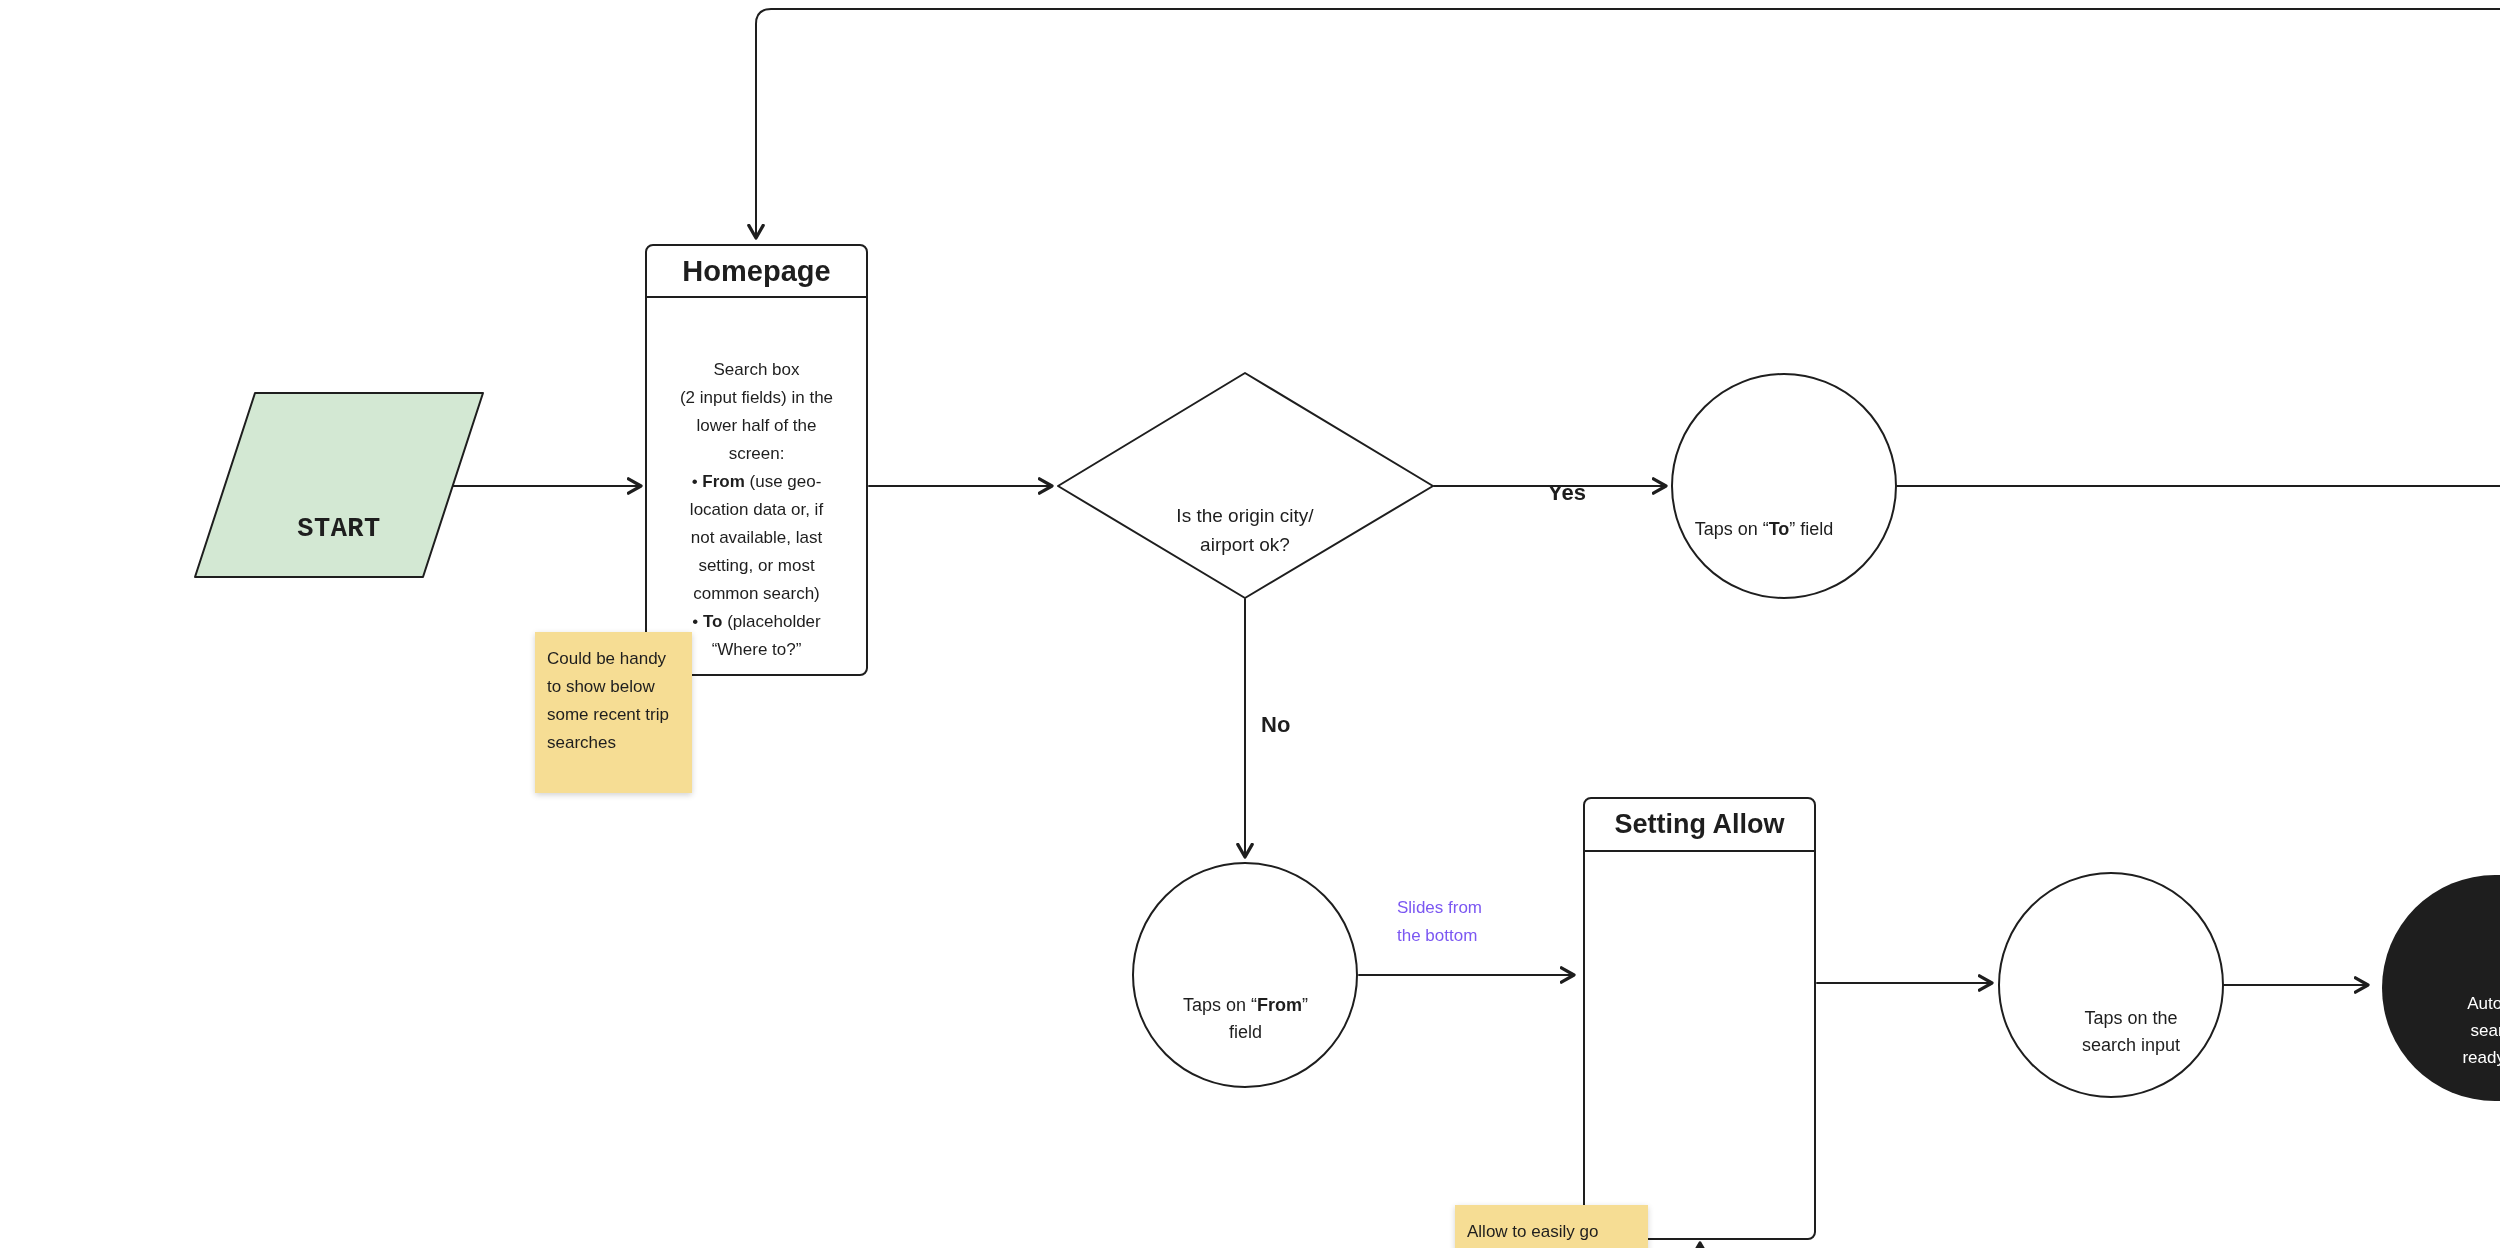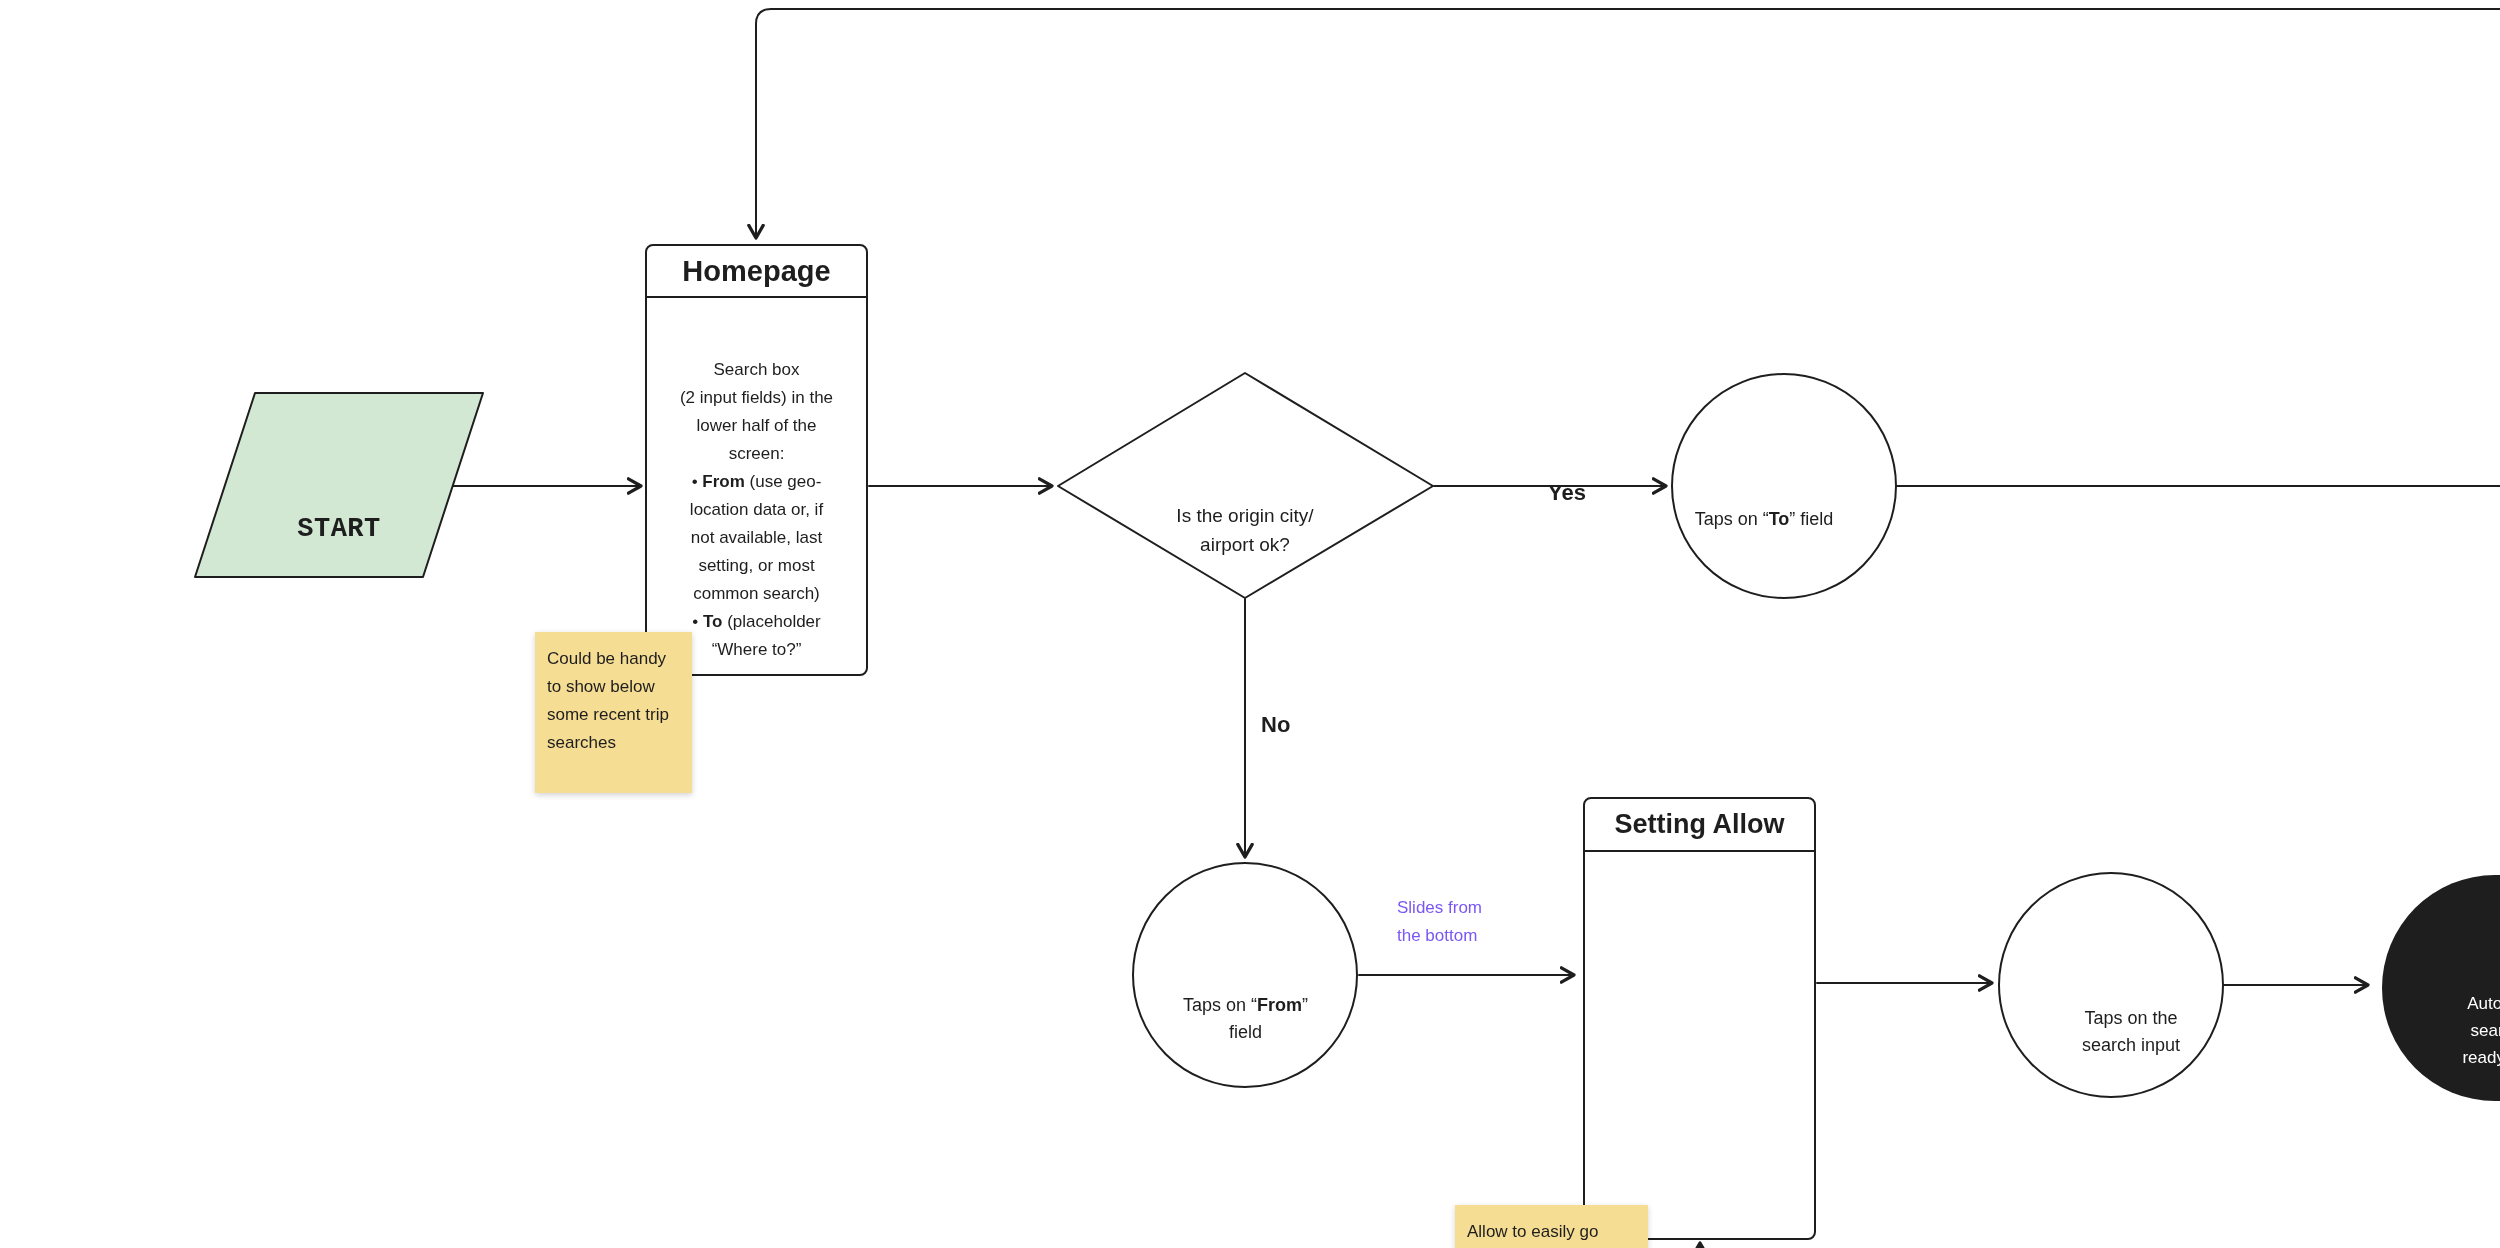--- a/index.html
+++ b/index.html
@@ -113,21 +113,21 @@
   </div>
 
   <div class="overlay decision-label center" style="left:1145px;top:457px;width:200px;">
       <div class="line"><span>Is the origin city/</span></div>
       <div class="line"><span>airport ok?</span></div>
     </div>
 
   <div class="edge-label center" style="left:1512px;top:436px;width:110px;">Yes</div>
   <div class="edge-label" style="left:1261px;top:712px;width:80px;">No</div>
 
-  <div class="overlay circle-label center" style="left:1674px;top:462px;width:180px;">
+  <div class="overlay circle-label center" style="left:1674px;top:472px;width:180px;">
       <div class="line"><span>Taps on “</span><span class="b">To</span><span>” field</span></div>
     </div>
   <div class="overlay circle-label center" style="left:1135px;top:948px;width:221px;">
       <div class="line"><span>Taps on “</span><span class="b">From</span><span>”</span></div>
       <div class="line"><span>field</span></div>
     </div>
   <div class="overlay circle-label center" style="left:2001px;top:961px;width:220px;padding-left:20px;">
       <div class="line"><span>Taps on the</span></div>
       <div class="line"><span>search input</span></div>
     </div>

